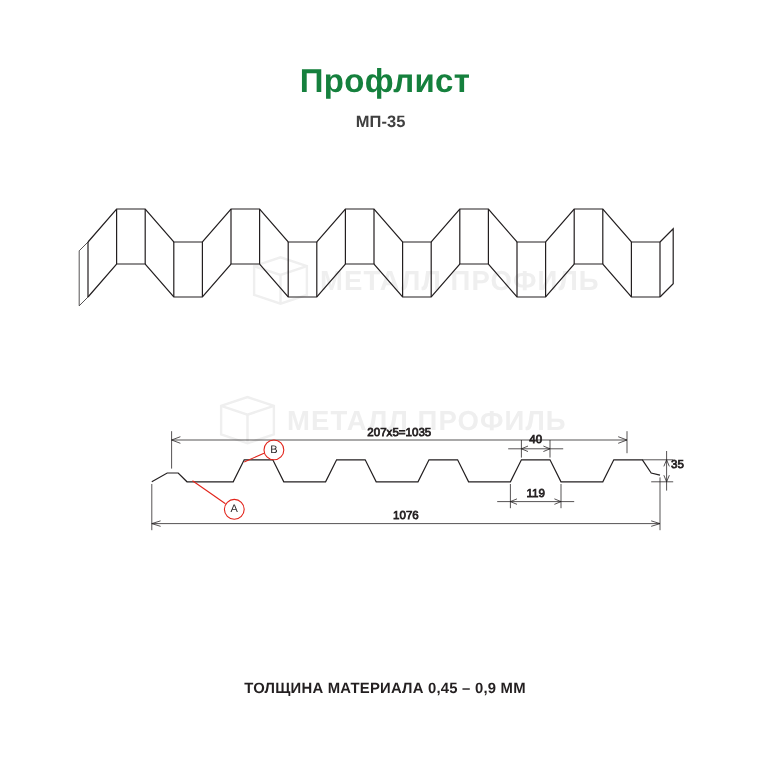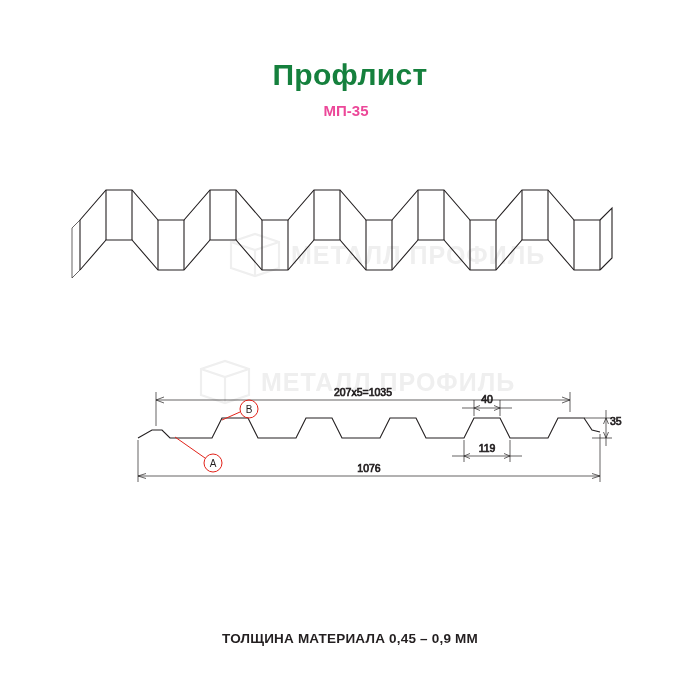--- a/index.html
+++ b/index.html
@@ -32,33 +32,32 @@
     color: #15803d;
   }
   .subtitle {
     position: absolute;
     top: 102px;
     left: 0;
     width: 692px;
     text-align: center;
     font-size: 15px;
     font-weight: bold;
-    color: #ec4899;
+    color: #404040;
   }
   .footer {
     position: absolute;
     top: 618px;
     left: 0;
     width: 700px;
     text-align: center;
     font-size: 13.5px;
     font-weight: bold;
     letter-spacing: 0.2px;
     color: #231f20;
-    margin-top: 13px;
   }
   .iso-wrap {
     position: absolute;
     top: 160px;
     left: 60px;
     width: 580px;
     height: 150px;
   }
   .sec-wrap {
     position: absolute;

